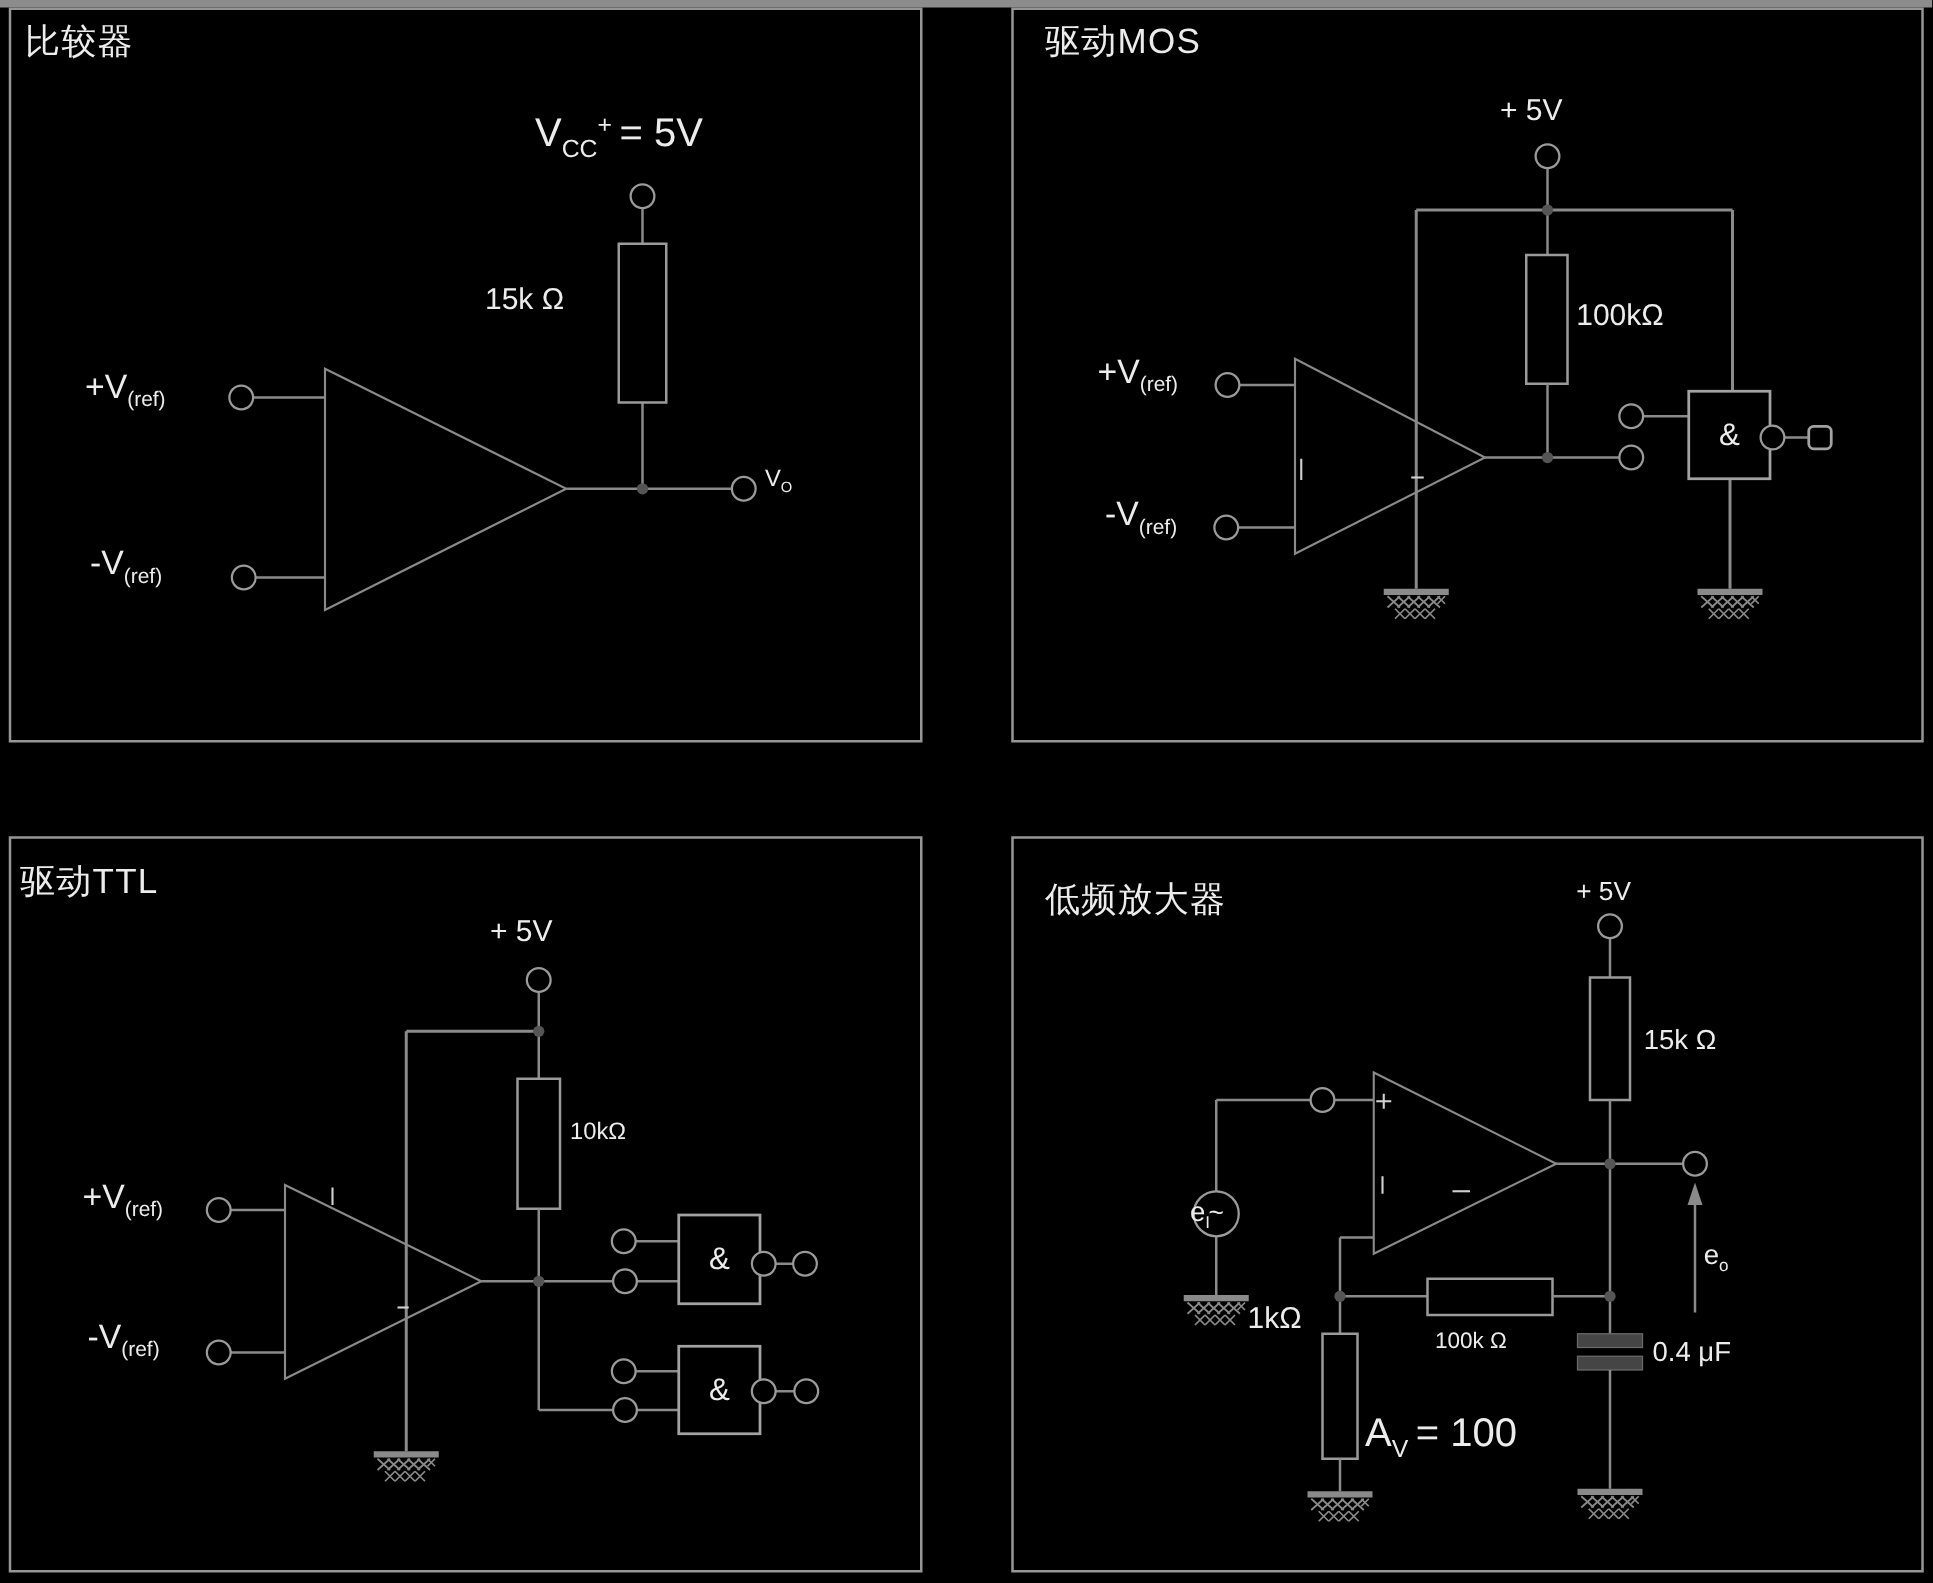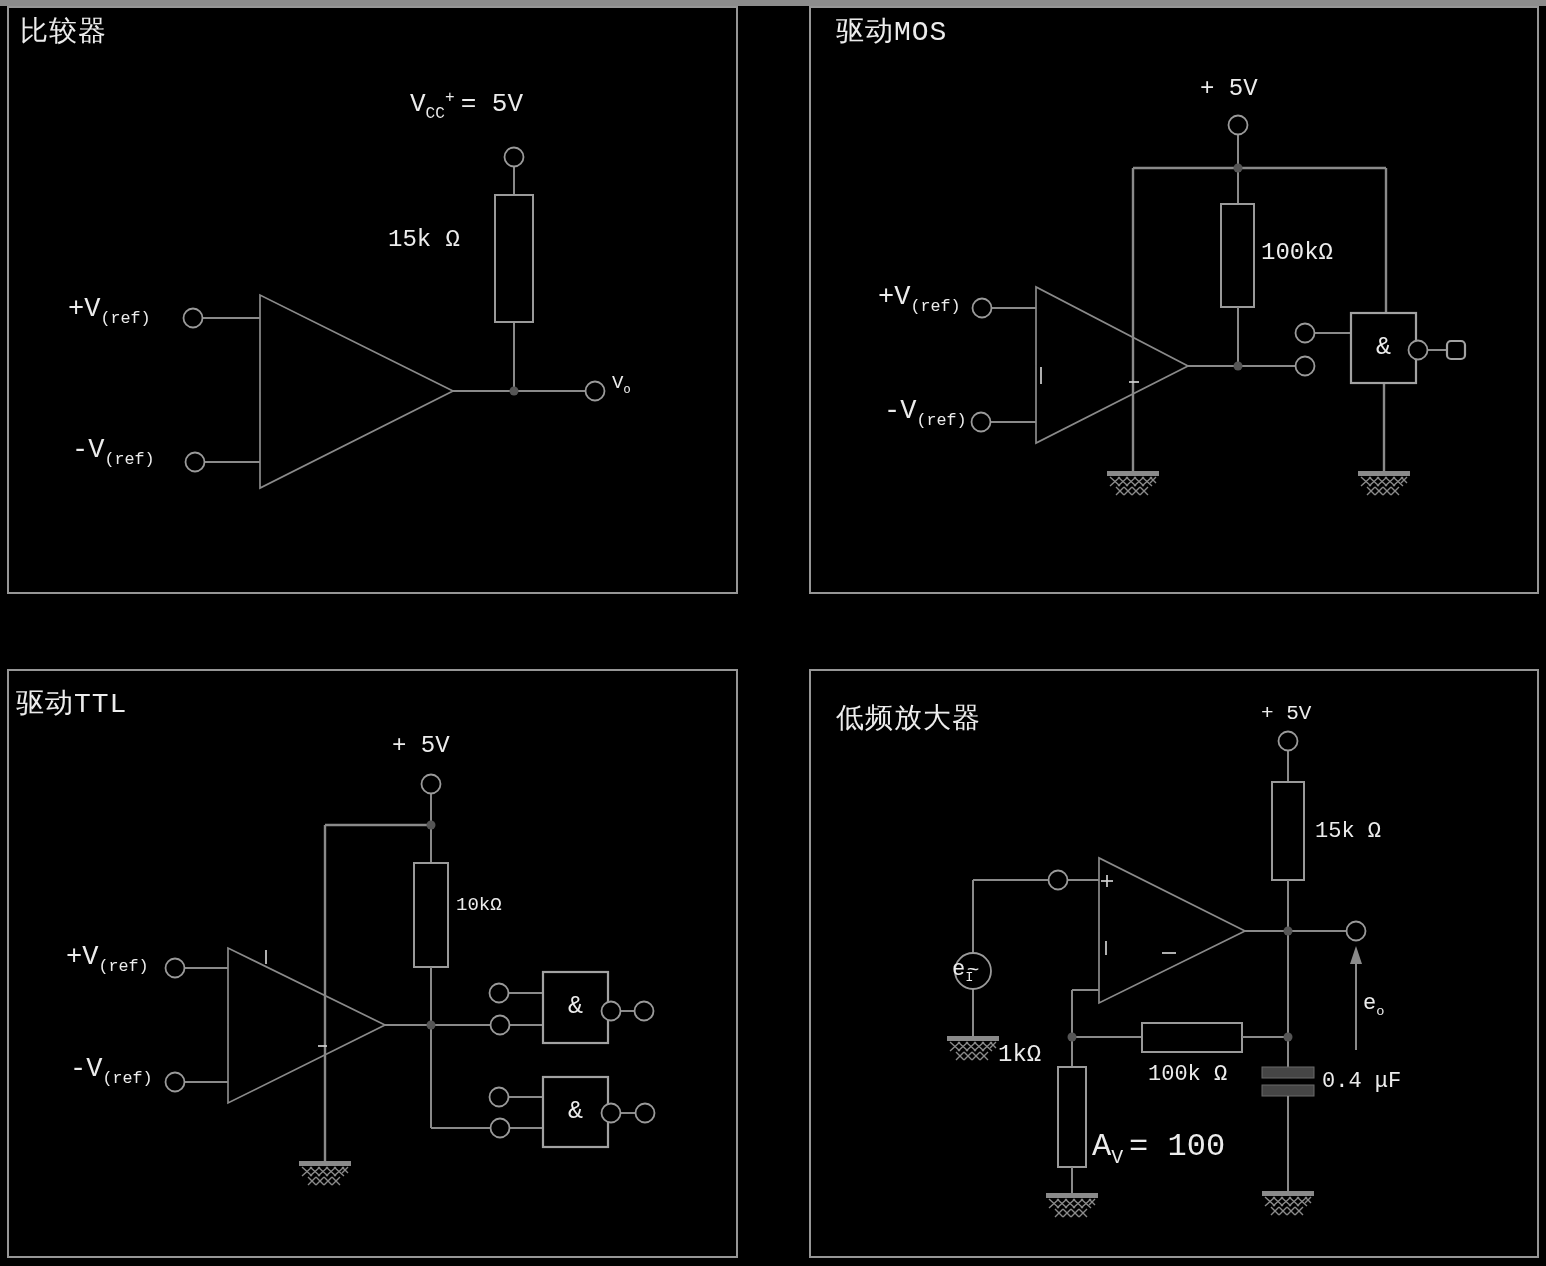--- a/index.html
+++ b/index.html
@@ -1,17 +1,17 @@
 <!DOCTYPE html>
 <html><head>
 <meta charset="utf-8">
 <style>
   html,body{margin:0;padding:0;background:#000;}
   .stage{position:relative;width:1546px;height:1266px;background:#000;overflow:hidden;
-         font-family:Liberation Mono, monospace;}
+         font-family:Liberation Sans, sans-serif;}
   .stage svg{position:absolute;left:0;top:0;}
   .wire{stroke:#8a8a8a;stroke-width:2;fill:none;}
   .rail{stroke:#8a8a8a;stroke-width:2.4;fill:none;}
   .term{fill:#000;stroke:#9a9a9a;stroke-width:1.8;}
   .dot{fill:#555;stroke:none;}
   .res{fill:#000;stroke:#9a9a9a;stroke-width:2;}
   .tri{fill:none;stroke:#8a8a8a;stroke-width:1.7;}
   .gate{fill:#000;stroke:#a2a2a2;stroke-width:2.2;}
   .panel{fill:#000;stroke:#969696;stroke-width:2;}
   .mark{stroke:#cfcfcf;stroke-width:1.7;}
@@ -164,21 +164,21 @@
     <circle class="term" cx="1356" cy="931" r="9.5"></circle>
     <polygon class="arrow" points="1356,946 1350,964 1362,964"></polygon>
     <line class="wire" x1="1356" y1="962" x2="1356" y2="1050"></line>
     <use href="#gnd" x="947" y="1036"></use>
     <use href="#gnd" x="1046" y="1193"></use>
     <use href="#gnd" x="1262" y="1191"></use>
   </g>
 </svg>
 
 <div class="lbl title" style="left:20px;top:18px">比较器</div>
-<div class="lbl" style="left:410px;top:90px;font-size:26px"><span>V</span><span class="sb">CC</span><span class="sp">+</span><span class="eq">= 5V</span></div>
+<div class="lbl" style="left:428px;top:90px;font-size:32px"><span>V</span><span class="sb">CC</span><span class="sp">+</span><span class="eq">= 5V</span></div>
 <div class="lbl" style="left:388px;top:227px;font-size:24px">15k Ω</div>
 <div class="lbl" style="left:68px;top:295px;font-size:27px"><span>+V</span><span class="sb">(ref)</span></div>
 <div class="lbl" style="left:72px;top:436px;font-size:27px"><span>-V</span><span class="sb">(ref)</span></div>
 <div class="lbl" style="left:612px;top:374px;font-size:19px"><span>V</span><span class="sb">O</span></div>
 
 <div class="lbl title" style="left:836px;top:18px">驱动MOS</div>
 <div class="lbl" style="left:1200px;top:76px;font-size:24px">+ 5V</div>
 <div class="lbl" style="left:1261px;top:240px;font-size:24px">100kΩ</div>
 <div class="lbl" style="left:878px;top:283px;font-size:27px"><span>+V</span><span class="sb">(ref)</span></div>
 <div class="lbl" style="left:884px;top:397px;font-size:27px"><span>-V</span><span class="sb">(ref)</span></div>
@@ -190,19 +190,19 @@
 <div class="lbl" style="left:66px;top:943px;font-size:27px"><span>+V</span><span class="sb">(ref)</span></div>
 <div class="lbl" style="left:70px;top:1055px;font-size:27px"><span>-V</span><span class="sb">(ref)</span></div>
 <div class="lbl gate-lbl" style="left:543px;top:972px;width:65px;height:71px;font-size:25px">&amp;</div>
 <div class="lbl gate-lbl" style="left:543px;top:1077px;width:65px;height:70px;font-size:25px">&amp;</div>
 
 <div class="lbl title" style="left:836px;top:705px">低频放大器</div>
 <div class="lbl" style="left:1261px;top:703px;font-size:21px">+ 5V</div>
 <div class="lbl" style="left:1315px;top:820px;font-size:22px">15k Ω</div>
 <div class="lbl gate-lbl" style="left:955px;top:953px;width:36px;height:36px;font-size:21px">~</div>
 <div class="lbl" style="left:952px;top:958px;font-size:22px"><span>e</span><span class="sb">I</span></div>
-<div class="lbl" style="left:1148px;top:1063px;font-size:22px">100k Ω</div>
+<div class="lbl" style="left:1148px;top:1063px;font-size:18px">100k Ω</div>
 <div class="lbl" style="left:998px;top:1042px;font-size:24px">1kΩ</div>
 <div class="lbl" style="left:1322px;top:1070px;font-size:22px">0.4 μF</div>
 <div class="lbl" style="left:1092px;top:1130px;font-size:32px"><span>A</span><span class="sb">V</span><span class="eq">= 100</span></div>
 <div class="lbl" style="left:1363px;top:992px;font-size:22px"><span>e</span><span class="sb">o</span></div>
 
 </div>
 
 </body></html>

